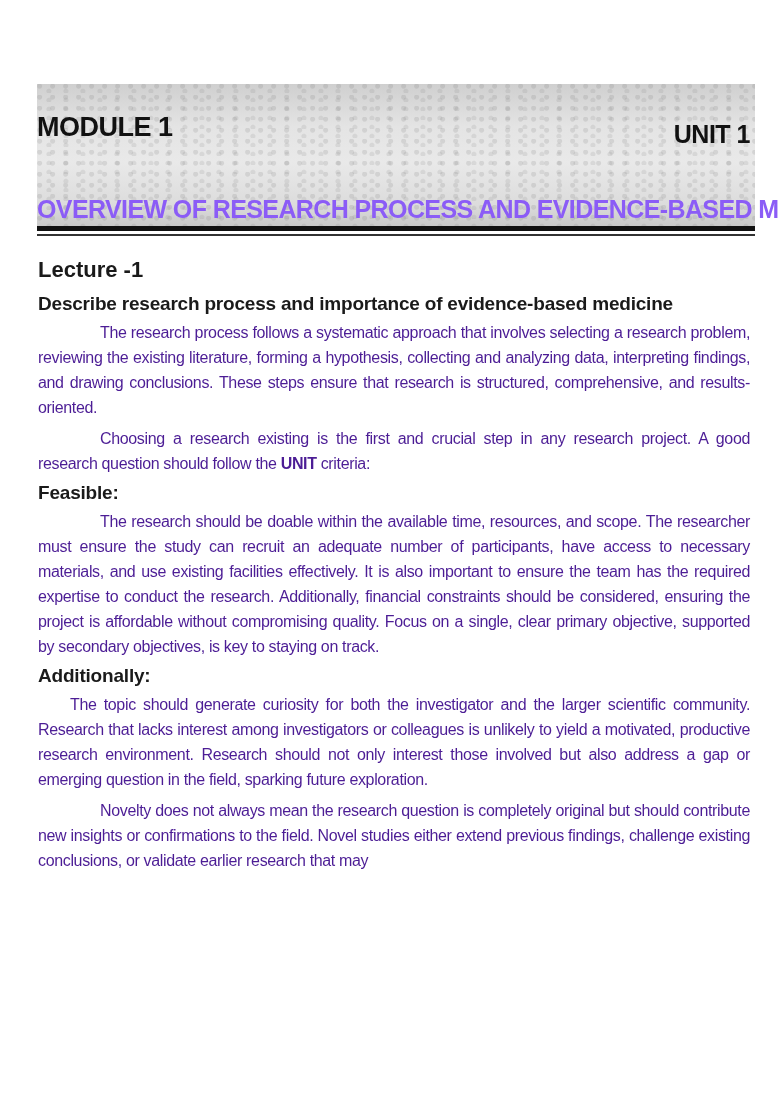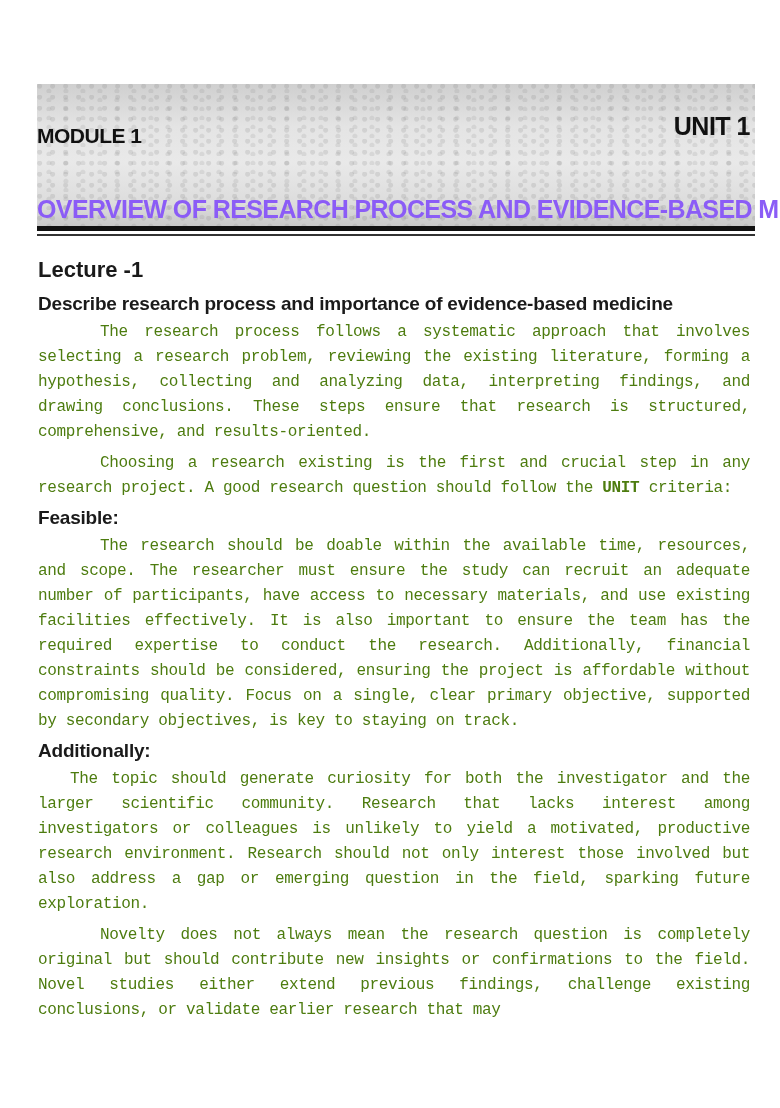--- a/index.html
+++ b/index.html
@@ -12,39 +12,38 @@
     background: linear-gradient(180deg,#cfcfcf 0%,#e4e4e4 30%,#e9e9e9 55%,#dcdcdc 85%,#c9c9c9 100%);
   }
   .band::after {
     content:""; position:absolute; inset:0;
     background:
       radial-gradient(circle at 20% 20%, rgba(120,120,120,.18) 0 2px, transparent 3px),
       radial-gradient(circle at 70% 80%, rgba(120,120,120,.15) 0 2px, transparent 3px);
     background-size: 13px 11px, 17px 9px;
   }
   .module {
-    position:absolute; left:37px; top:124px; font-size:21px; font-weight:bold; letter-spacing:-0.5px; color:#111;
+    position:absolute; left:37px; top:112px; font-size:27px; font-weight:bold; letter-spacing:-0.5px; color:#111;
   }
   .unit {
-    position:absolute; right:30px; top:112px; font-size:25px; font-weight:bold; letter-spacing:-0.5px; color:#111;
+    position:absolute; right:30px; top:120px; font-size:25px; font-weight:bold; letter-spacing:-0.5px; color:#111;
   }
   .overview {
     position:absolute; left:37px; top:195px; width:720px; font-size:25px; font-weight:bold;
     letter-spacing:-0.6px; color:#8b5cf6; white-space:nowrap;
   }
   .rule-thick { position:absolute; left:37px; top:226px; width:718px; height:5px; background:#111; }
   .rule-thin { position:absolute; left:37px; top:234px; width:718px; height:1.5px; background:#333; }
 
   .content { position:absolute; left:38px; top:257px; width:712px; }
   .lecture { font-size:22px; font-weight:bold; margin:0 0 10px 0; color:#1a1a1a; }
   .h { font-size:19px; font-weight:bold; margin:0 0 5px 0; color:#1a1a1a; letter-spacing:-0.2px; }
   .p {
-    font-size:16px; line-height:25px; text-align:justify; margin:0 0 6px 0; color:#4d7c0f;
+    font-size:16px; line-height:25px; text-align:justify; margin:0 0 6px 0; color:#4c1d95;
     letter-spacing:-0.35px;
-    font-family:Liberation Mono, monospace;
   }
   .p.indent { text-indent:62px; }
   .p.indent-small { text-indent:32px; }
   .b { font-weight:bold; }
 </style>
 </head>
 <body>
 
 <div class="band"></div>
 <div class="module">MODULE 1</div>

